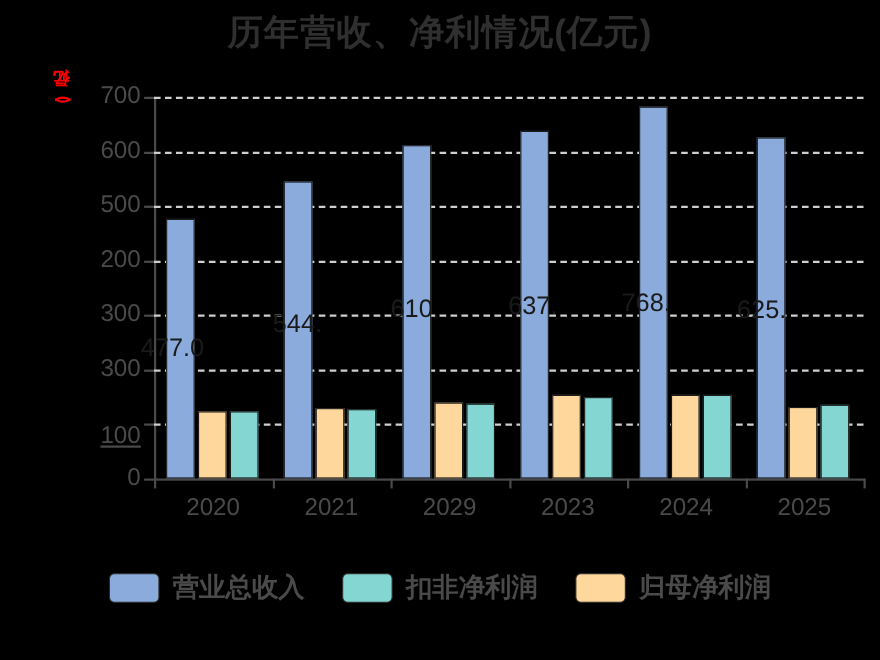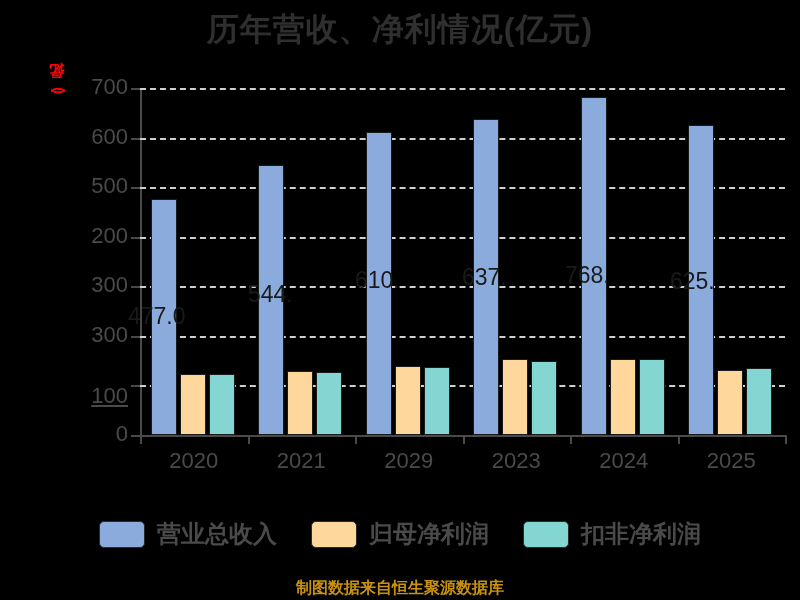--- a/index.html
+++ b/index.html
@@ -246,24 +246,23 @@
       <div class="bar-label" style="left: 565px; top: 262px; width: 42px;">768.2</div>
       <div class="bar-label" style="left: 670px; top: 268px; width: 46px;">625.1</div>
     </div>
 
   <div id="legend">
       <div class="legend-item">
         <div class="legend-swatch" style="background: rgb(138, 171, 220);"></div>
         <div class="legend-label">营业总收入</div>
       </div>
       <div class="legend-item">
+        <div class="legend-swatch" style="background: rgb(132, 214, 211);"></div>
+        <div class="legend-label">扣非净利润</div>
+      </div>
+      <div class="legend-item">
         <div class="legend-swatch" style="background: rgb(253, 215, 156);"></div>
         <div class="legend-label">归母净利润</div>
       </div>
-      <div class="legend-item">
-        <div class="legend-swatch" style="background: rgb(132, 214, 211);"></div>
-        <div class="legend-label">扣非净利润</div>
-      </div>
-    </div>
-
-  <div id="footer-note">制图数据来自恒生聚源数据库</div>
+    </div>
+
 
 </div>
 
 </body></html>

